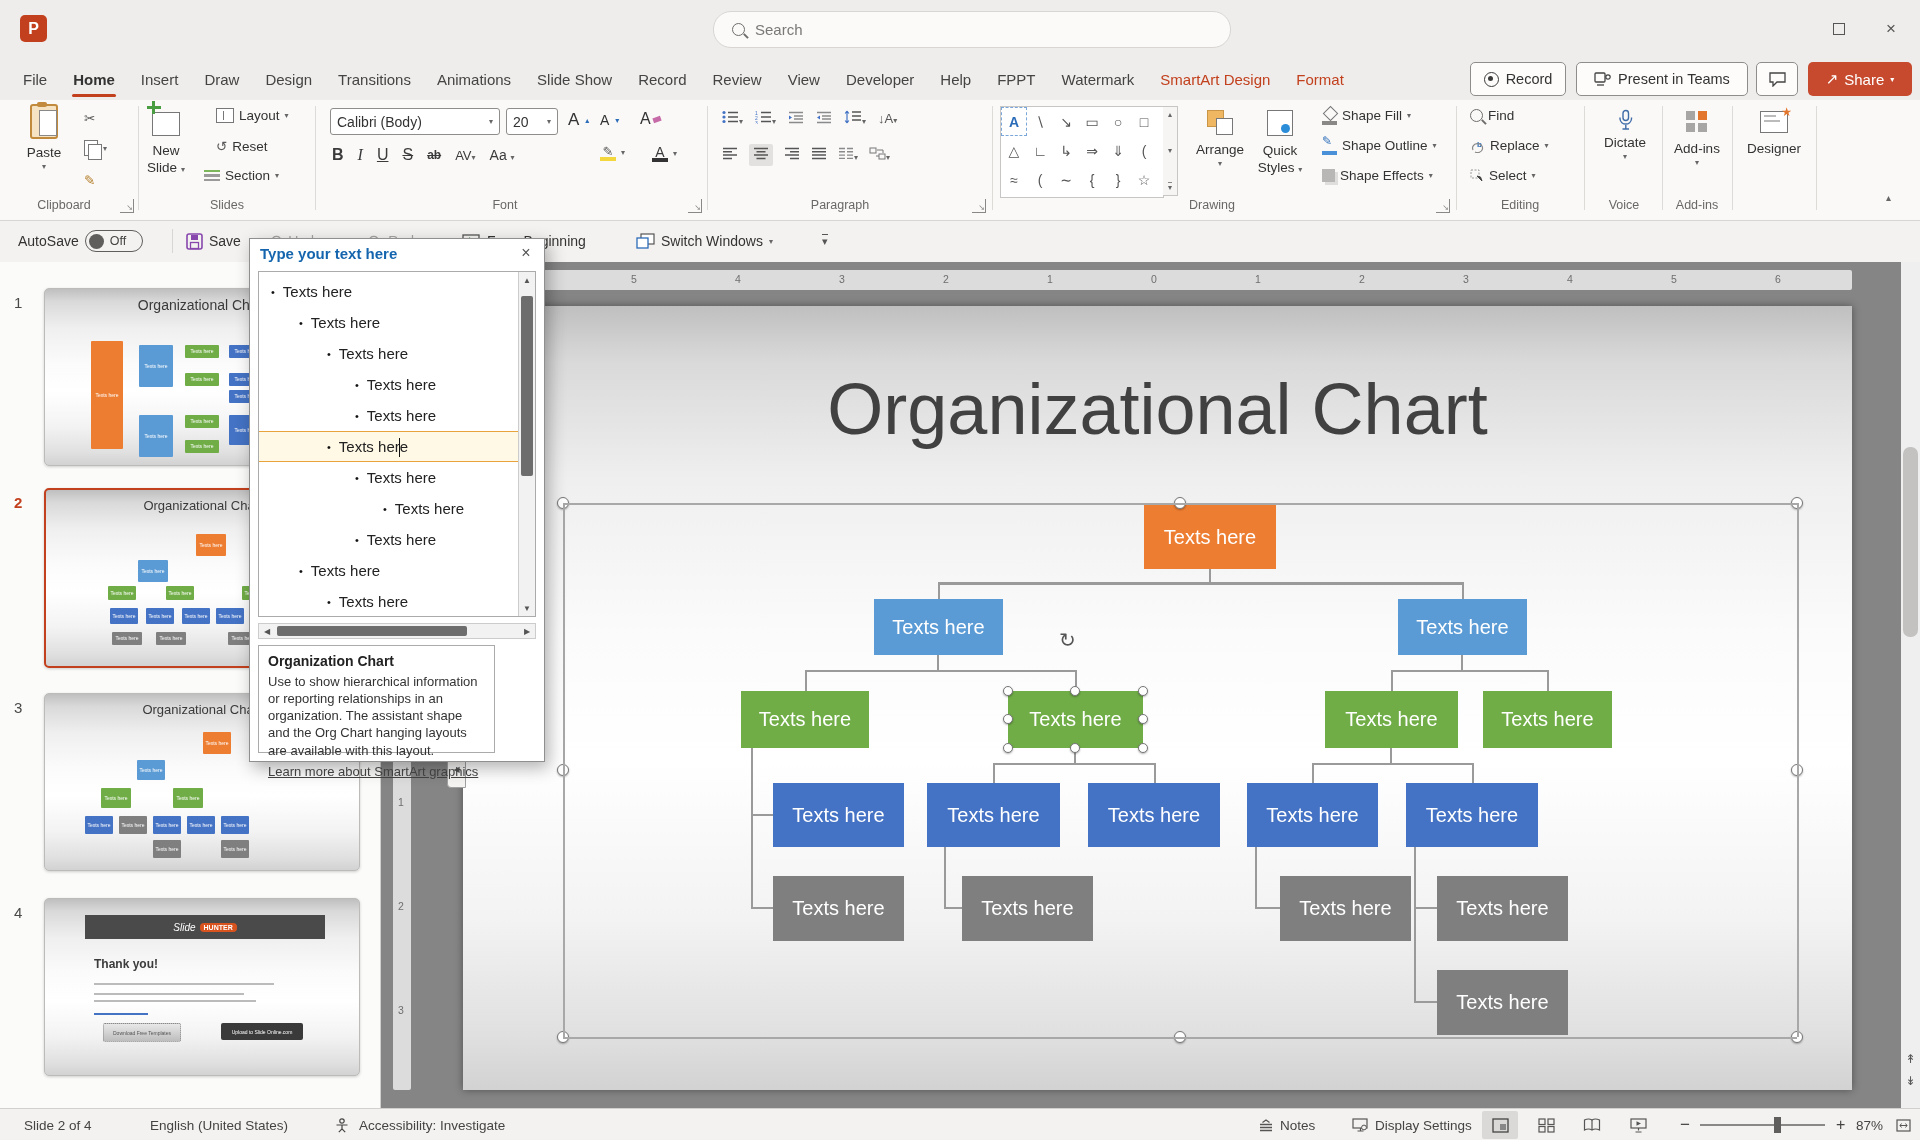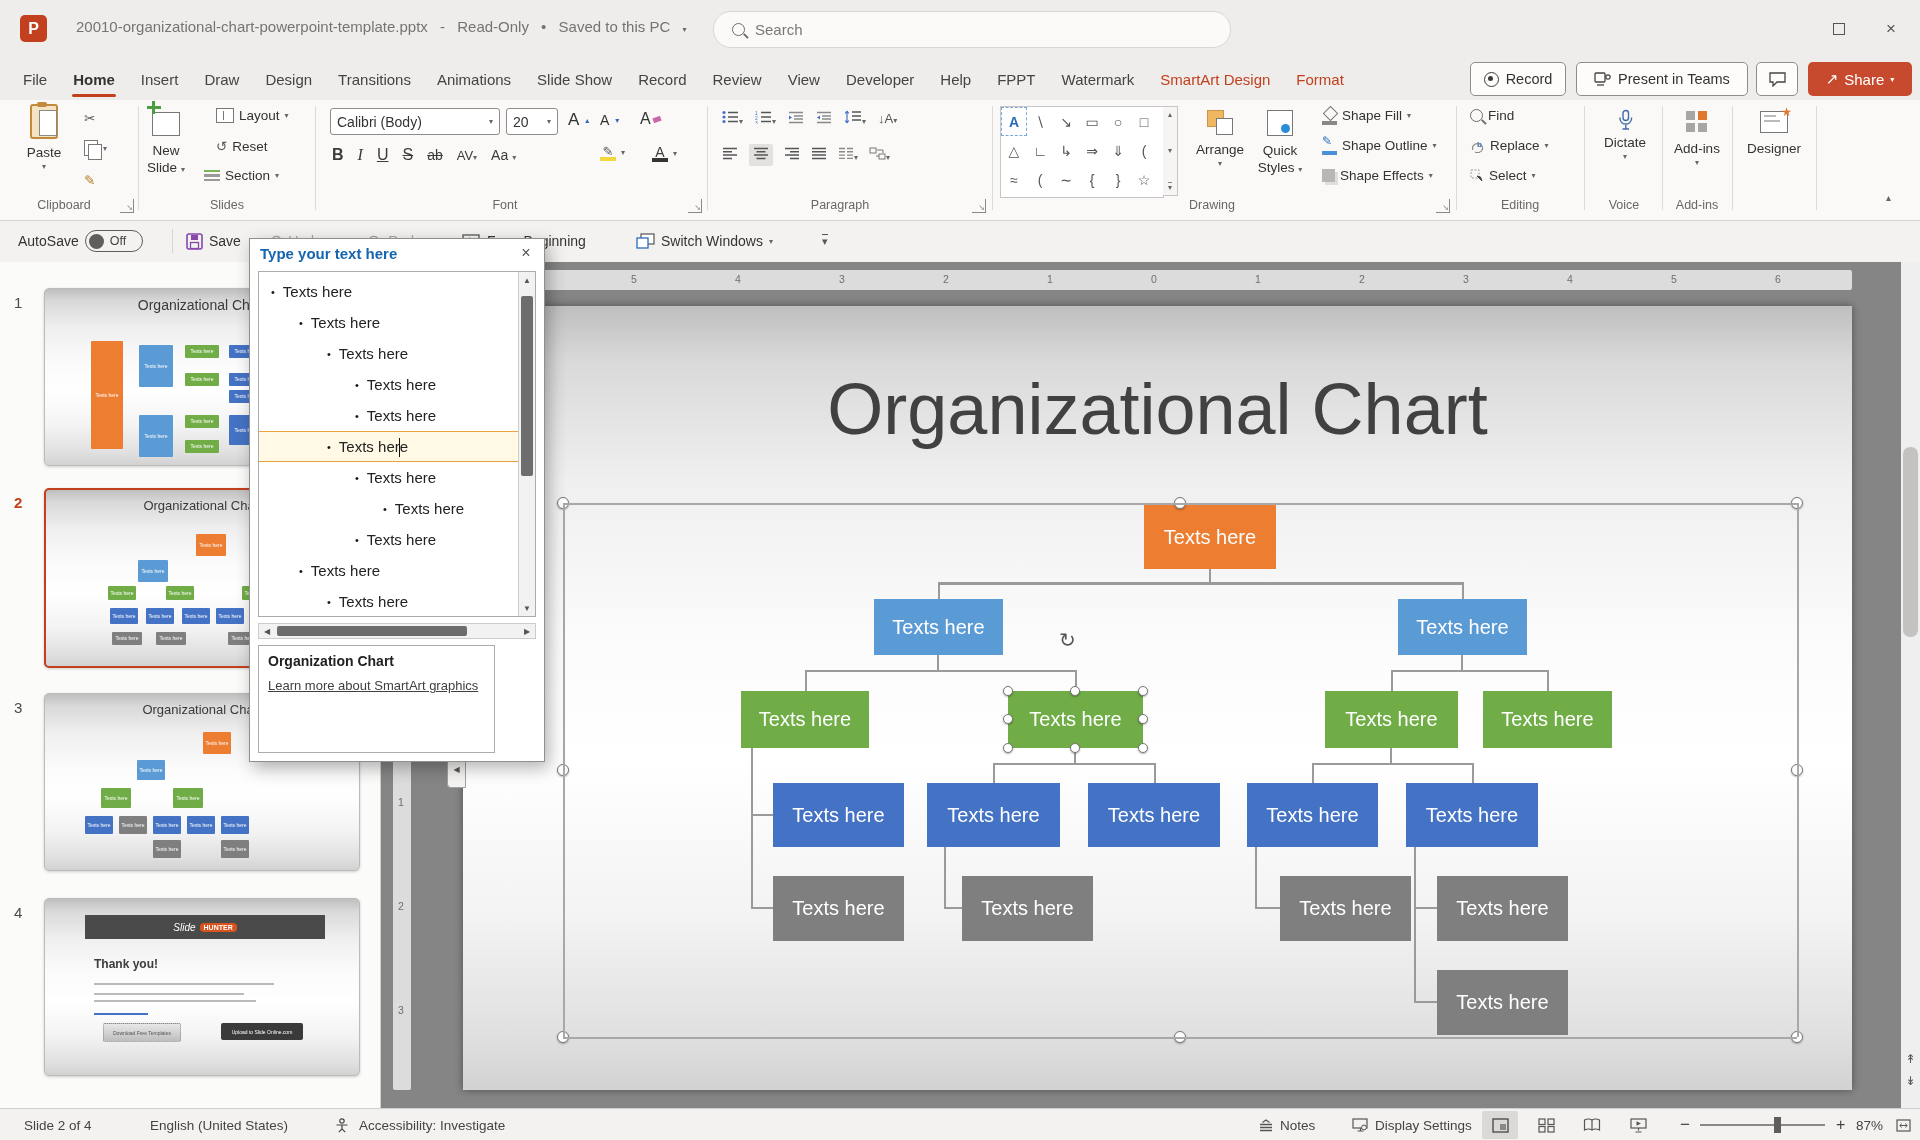--- a/index.html
+++ b/index.html
@@ -129,28 +129,20 @@
   .hunterchip{background:#d9531e;color:#fff;font-size:7px;font-weight:bold;padding:1px 4px;border-radius:4px;}
   .s4line{position:absolute;height:2px;background:#bbb;}
 </style>
 </head>
 <body>
 
 <div class="app">
 
   <div class="titlebar">
     <div class="appicon">P</div>
-    <div class="doc-title">
-      <span>20010-organizational-chart-powerpoint-template.pptx</span>
-      <span>-</span>
-      <span>Read-Only</span>
-      <span>•</span>
-      <span>Saved to this PC</span>
-      <span class="dd">▾</span>
-    </div>
     <div class="searchbox">
       <span class="mag"></span>
       <span>Search</span>
     </div>
     <div class="winbtn" style="left:1822px;">
         <span class="restore-ic"></span>
       </div>
     <div class="winbtn" style="left:1874px;">
         <span>×</span>
       </div>
@@ -273,21 +265,21 @@
       </div>
     <div class="smallbtn" style="left:640px;top:10px;font-size:16px;">
         <span>A</span>
         <span class="eraser"></span>
       </div>
     <div class="smallbtn" style="left:332px;top:46px;gap:14px;">
       <span class="fmt" style="font-weight:bold;">B</span>
       <span class="fmt" style="font-style:italic;font-family:'Liberation Serif',serif;">I</span>
       <span class="fmt" style="text-decoration:underline;">U</span>
       <span class="fmt" style="text-decoration:line-through;">S</span>
-      <span class="fmt" style="text-decoration:line-through;font-size:14px;">ab</span>
+      <span class="fmt" style="text-decoration:line-through;font-size:12px;font-weight:bold;">ab</span>
       <span class="fmt" style="font-size:13px;"><span>AV</span><span class="dd">▾</span></span>
       <span class="fmt" style="font-size:14px;"><span>Aa</span> <span class="dd">▾</span></span>
     </div>
     <div class="smallbtn" style="left:600px;top:44px;">
       <span style="display:inline-flex;flex-direction:column;align-items:center;">
           <span class="glyph" style="font-size:13px;">✎</span>
           <span class="underbar" style="background:#f3d73c;"></span>
         </span>
       <span class="dd">▾</span>
     </div>
@@ -773,20 +765,21 @@
       <div class="tp-sbtn" style="left:0;top:0;height:14px;">
           <span>◀</span>
         </div>
       <div class="tp-hthumb"></div>
       <div class="tp-sbtn" style="right:0;top:0;height:14px;">
           <span>▶</span>
         </div>
     </div>
     <div class="tp-about">
       <div class="tp-about-title">Organization Chart</div>
+      <div class="tp-about-body">Use to show hierarchical information or reporting relationships in an organization. The assistant shape and the Org Chart hanging layouts are available with this layout.</div>
       <span class="tp-link">Learn more about SmartArt graphics</span>
     </div>
   </div>
 
   <div class="statusbar">
     <div class="sb-item" style="left:24px;">Slide 2 of 4</div>
     <div class="sb-item" style="left:150px;">English (United States)</div>
     <div class="sb-item" style="left:335px;gap:10px;">
       <svg width="14" height="15">
           <circle cx="7" cy="3" r="2.2" fill="none" stroke="#444" stroke-width="1.2"></circle>

